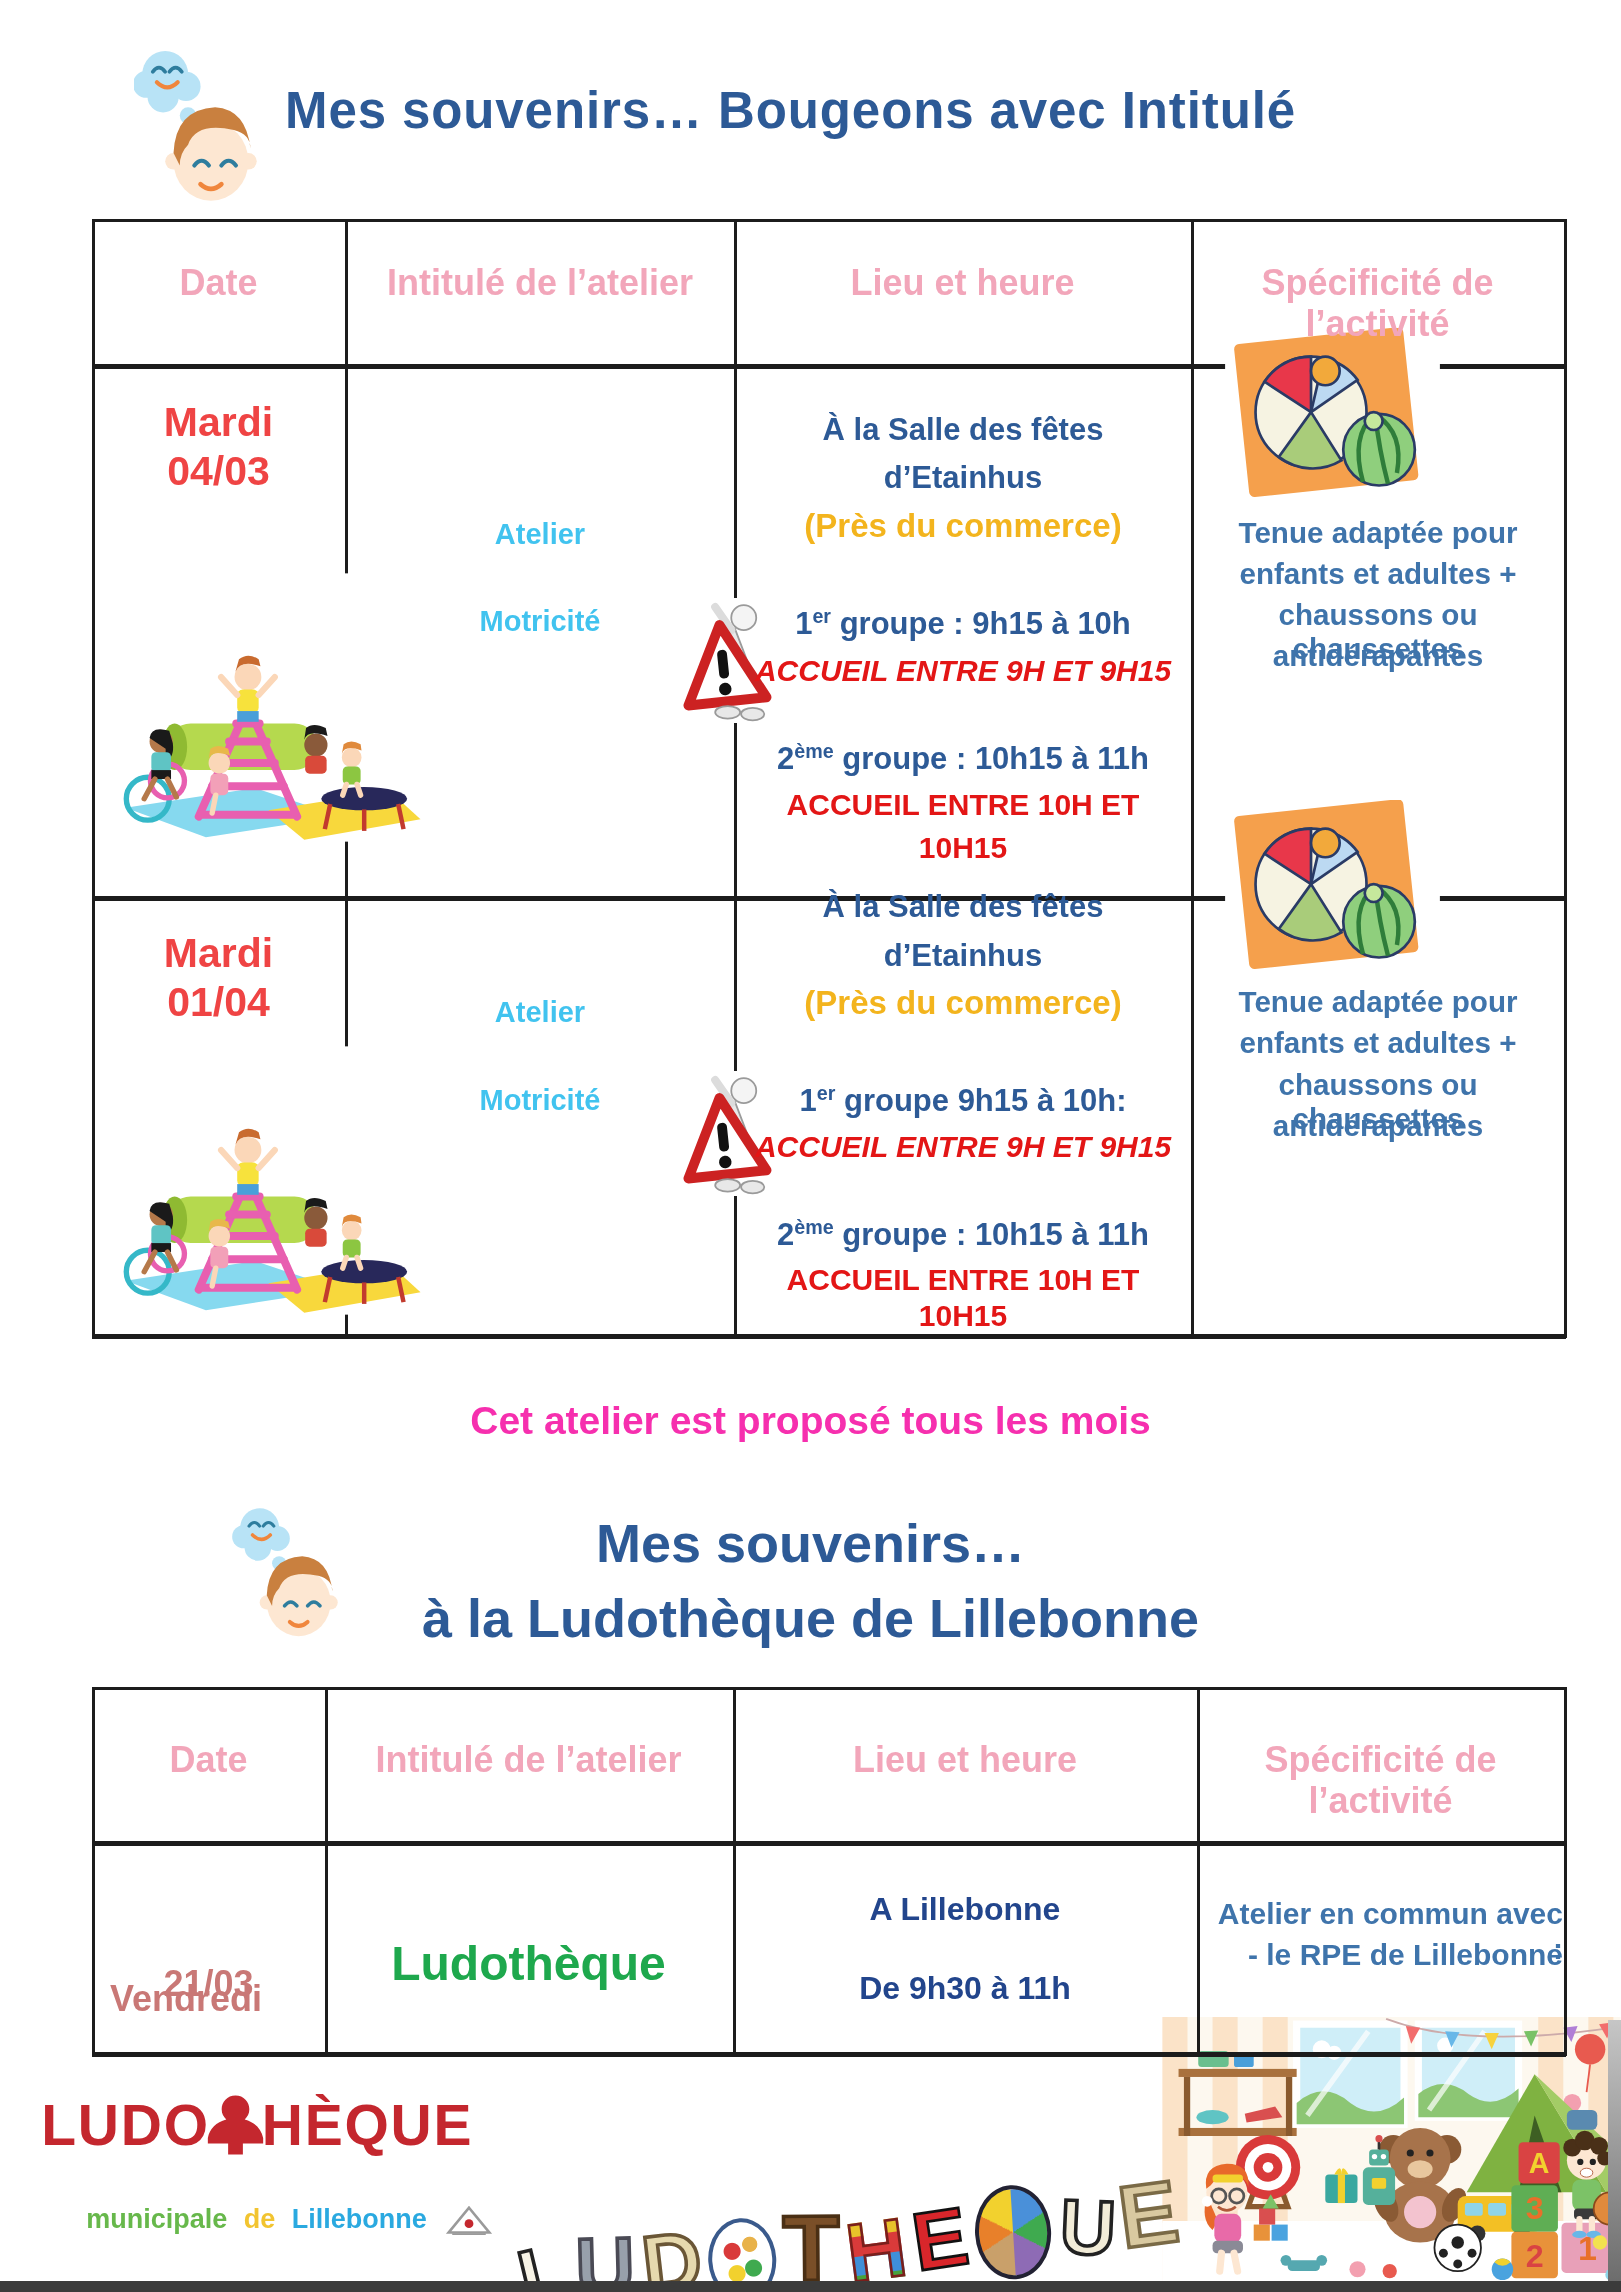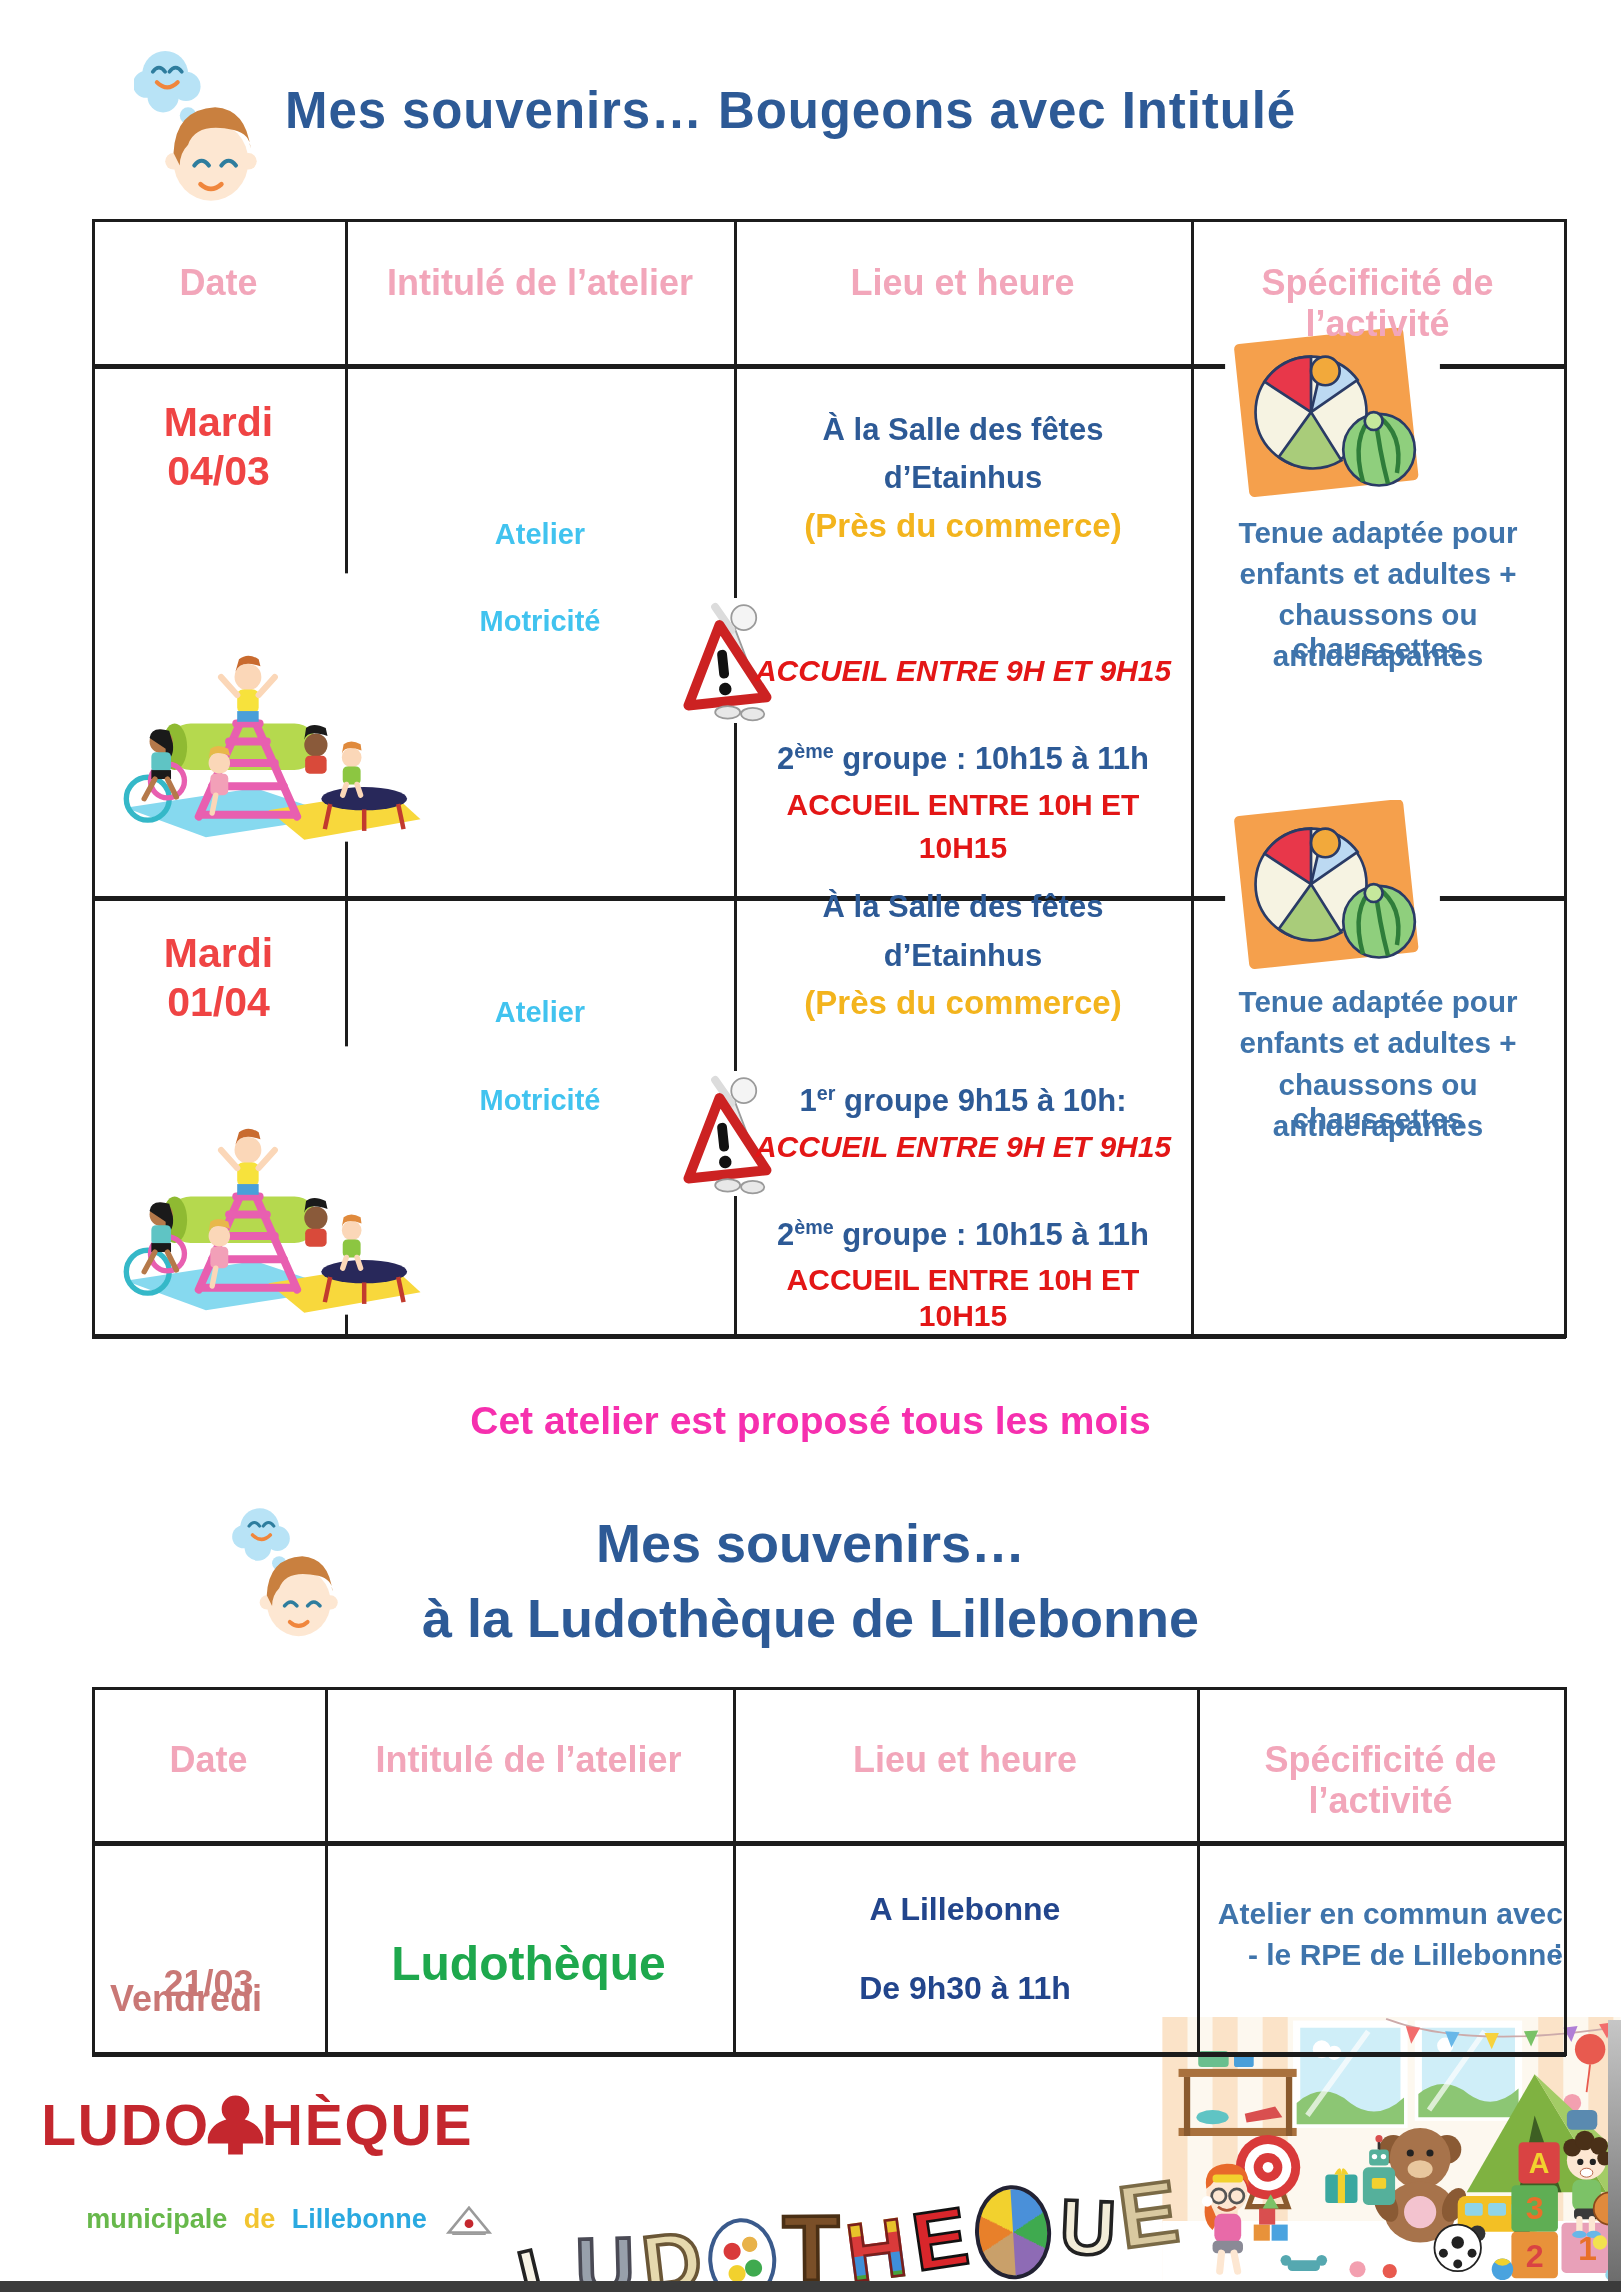--- a/index.html
+++ b/index.html
@@ -169,20 +169,21 @@
       <line x1="274" y1="236" x2="278" y2="248" stroke="#fbd7b8" stroke-width="6" stroke-linecap="round"></line>
     </g>
   </svg>
 
   <div class="txt atel ctr" style="left:345px;top:518px;width:390px;">Atelier</div>
   <div class="txt atel ctr" style="left:345px;top:605px;width:390px;">Motricité</div>
 
   <div class="txt lieu ctr" style="left:739px;top:412px;width:448px;">À la Salle des fêtes</div>
   <div class="txt lieu ctr" style="left:739px;top:460px;width:448px;">d’Etainhus</div>
   <div class="txt lieu-note ctr" style="left:739px;top:507px;width:448px;">(Près du commerce)</div>
+  <div class="txt grp ctr" style="left:739px;top:605px;width:448px;"><span>1</span><sup>er</sup><span> groupe : 9h15 à 10h</span></div>
   <div class="txt acc1 ctr" style="left:739px;top:654px;width:448px;">ACCUEIL ENTRE 9H ET 9H15</div>
   <div class="txt grp ctr" style="left:739px;top:740px;width:448px;"><span>2</span><sup>ème</sup><span> groupe : 10h15 à 11h</span></div>
   <div class="txt acc2 ctr" style="left:739px;top:788px;width:448px;">ACCUEIL ENTRE 10H ET</div>
   <div class="txt acc2 ctr" style="left:739px;top:831px;width:448px;">10H15</div>
 
   <svg class="img" style="left:672px;top:598px;" width="106" height="125" viewBox="0 0 118 140">
     <rect x="0" y="0" width="118" height="140" fill="#fff"></rect>
     <circle cx="80" cy="22" r="14" fill="#f4f4f4" stroke="#9a9a9a" stroke-width="2"></circle>
     <path d="M70 34 q-14 10 -14 30 l18 24 q10 -2 12 -12 z" fill="#e8e8e8" stroke="#9a9a9a" stroke-width="2"></path>
     <line x1="66" y1="36" x2="48" y2="10" stroke="#dcdcdc" stroke-width="9" stroke-linecap="round"></line>

